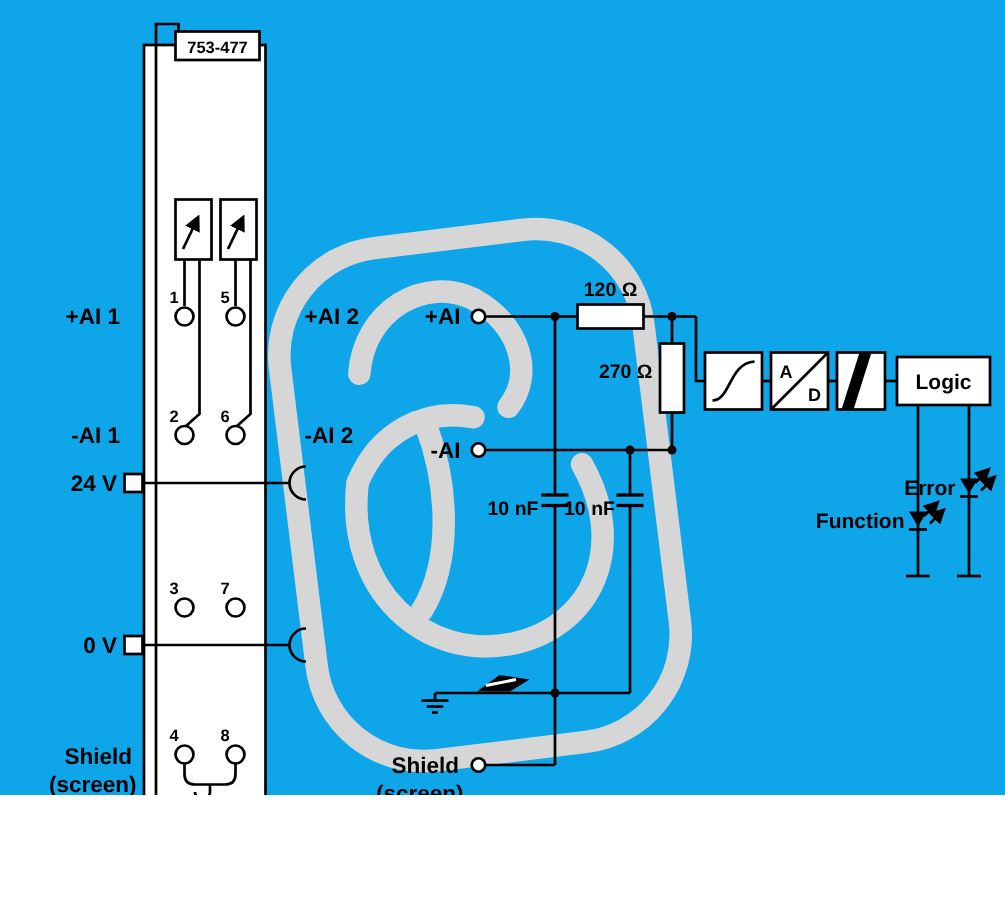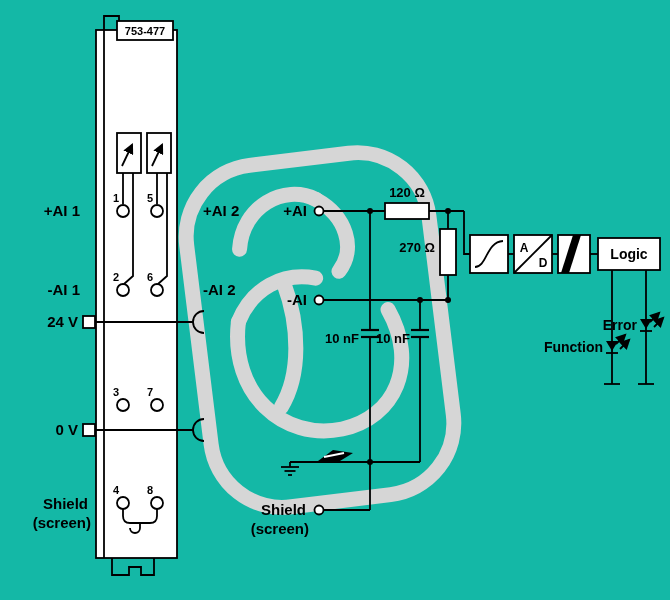--- a/index.html
+++ b/index.html
@@ -1,16 +1,16 @@
 <!DOCTYPE html>
 <html><head>
 <meta charset="utf-8">
 <style>
   html,body{margin:0;padding:0;background:#ffffff;}
-  .page{width:670px;height:600px;position:relative;background:#14b8a6;overflow:hidden;}
+  .page{width:670px;height:530px;position:relative;background:#0ea5e9;overflow:hidden;}
   svg{display:block;}
   svg text{fill:#000;stroke:none;font-family:"Liberation Sans",sans-serif;font-weight:bold;}
   .t15{font-size:15px}
   .t14{font-size:14px}
   .t13{font-size:13px}
   .t12{font-size:12px}
   .t11{font-size:11px}
   .lines{stroke:#000;stroke-width:1.8;fill:none;}
   .whitefill{fill:#ffffff;}
   .dot{fill:#000;stroke:none;}

